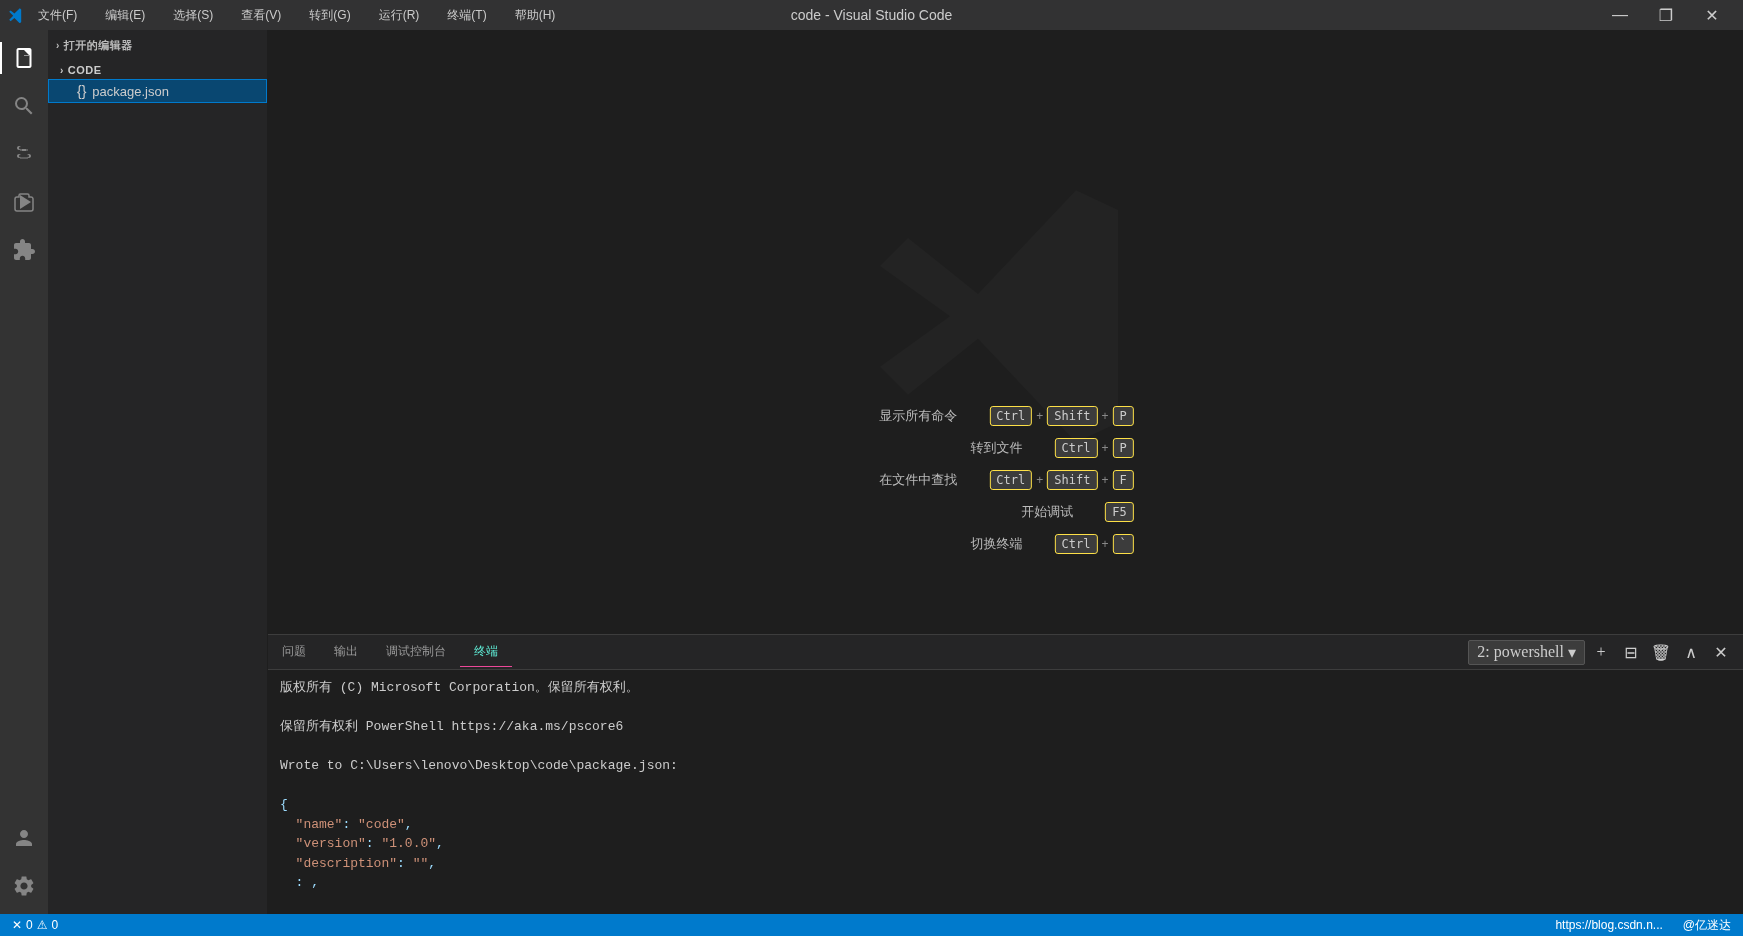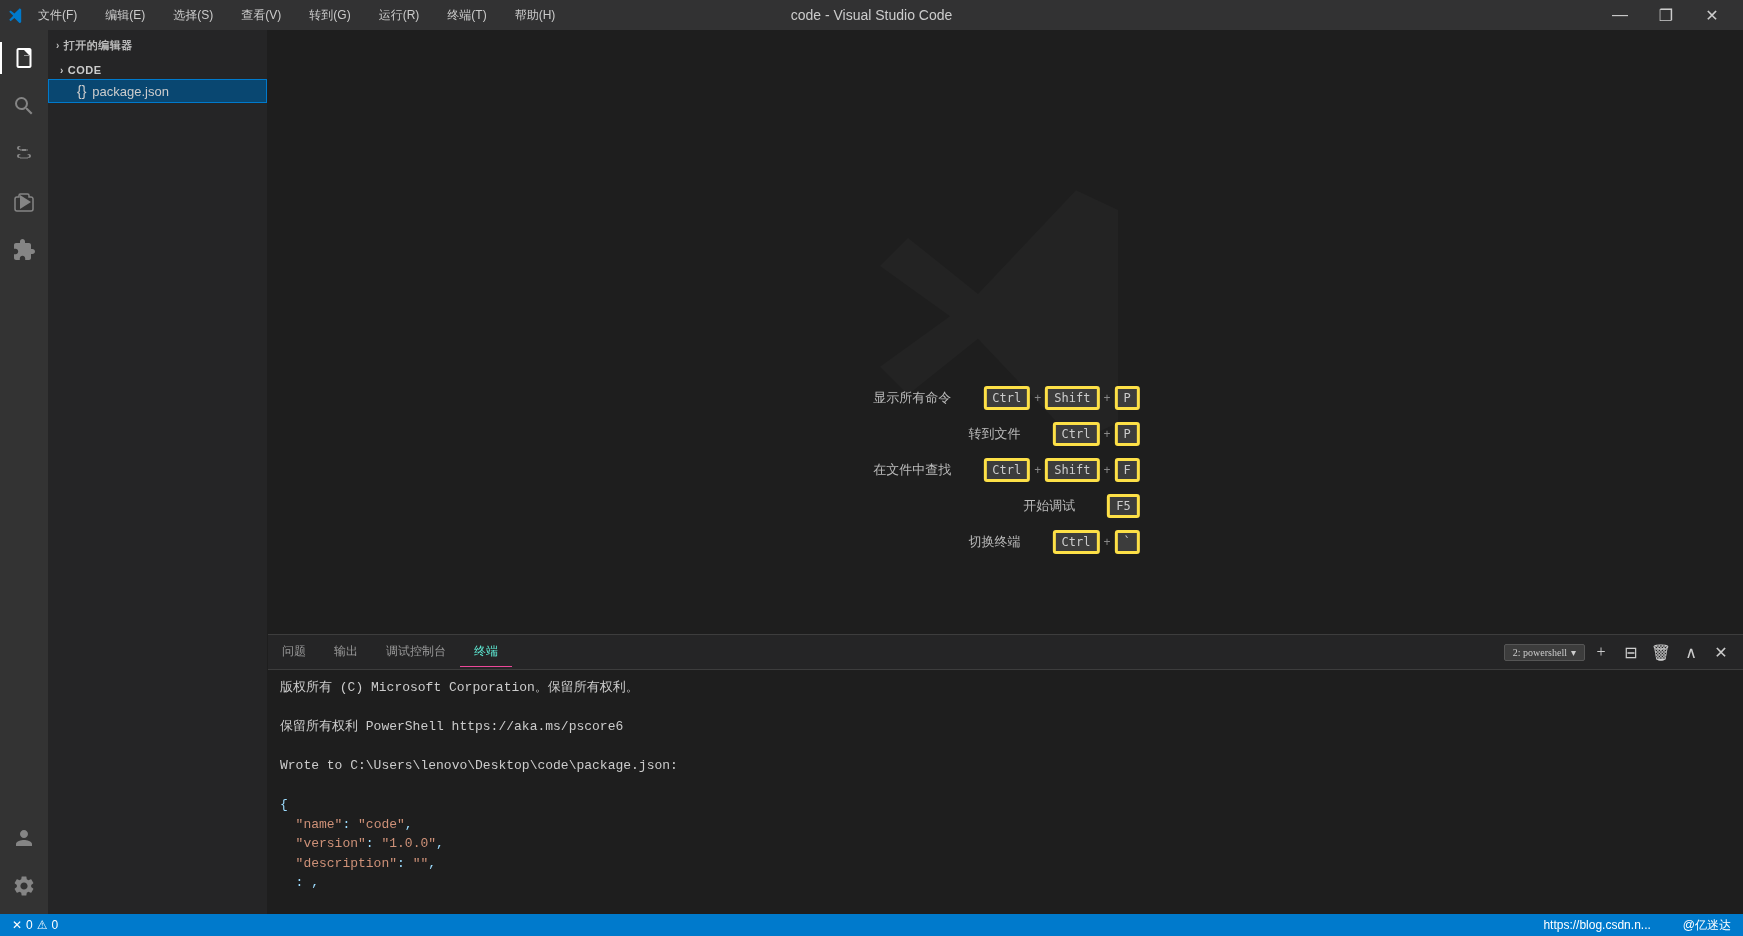--- a/index.html
+++ b/index.html
@@ -250,21 +250,21 @@
       text-align: right;
       min-width: 80px;
     }
     .shortcut-keys {
       display: flex;
       align-items: center;
       gap: 4px;
     }
     .key-badge {
       background: #3c3c3c;
-      border: 3px solid #fde047;
+      border: 1px solid #fde047;
       border-radius: 3px;
       padding: 2px 6px;
       font-size: 12px;
       color: #cccccc;
       font-family: 'Consolas', monospace;
     }
     .key-plus {
       color: #888;
       font-size: 12px;
     }
@@ -313,21 +313,21 @@
       justify-content: center;
       cursor: pointer;
       color: #cccccc;
       font-size: 16px;
       border-radius: 3px;
     }
     .terminal-dropdown {
       background: #3c3c3c;
       border: 1px solid #555;
       padding: 2px 8px;
-      font-size: 10px;
+      font-size: 16px;
       color: #cccccc;
       cursor: pointer;
       display: flex;
       align-items: center;
       gap: 4px;
       border-radius: 2px;
     }
 
     .terminal-content {
       flex: 1;
@@ -370,21 +370,21 @@
     .status-left {
       display: flex;
       align-items: center;
       gap: 12px;
       font-size: 12px;
       color: #ffffff;
     }
     .status-right {
       display: flex;
       align-items: center;
-      gap: 24px;
+      gap: 12px;
       font-size: 12px;
       color: #ffffff;
     }
     .status-item {
       display: flex;
       align-items: center;
       gap: 4px;
       cursor: pointer;
       padding: 0 4px;
     }

